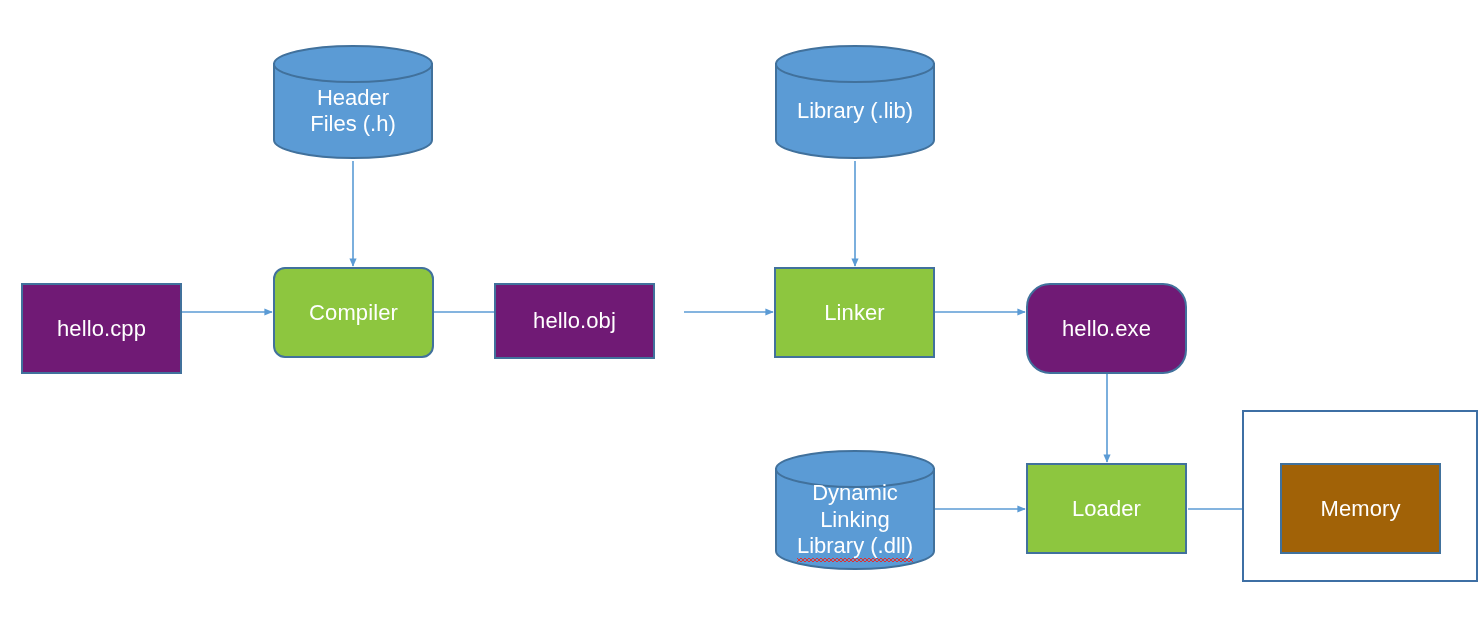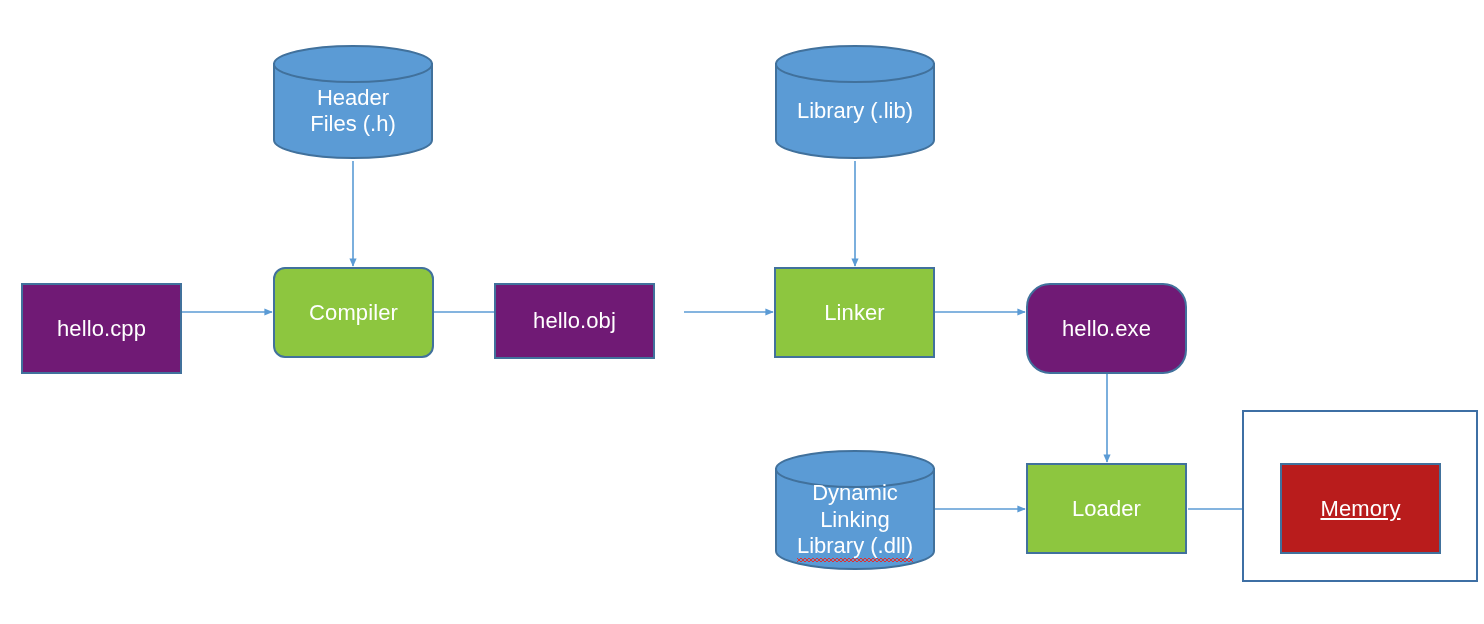--- a/index.html
+++ b/index.html
@@ -25,21 +25,21 @@
     justify-content: center;
     text-align: center;
     color: #ffffff;
     font-size: 22px;
     line-height: 1.18;
     letter-spacing: 0.1px;
     border: 2px solid #41719C;
   }
   .node.blue   { background: #701a75; margin-top: 16px; }
   .node.green  { background: #8DC63F; }
-  .node.orange { background: #b91c1c; text-decoration: underline; }
+  .node.orange { background: #a16207; }
 
   .container-box {
     position: absolute;
     box-sizing: border-box;
     background: #ffffff;
     border: 2px solid #3E6FA4;
   }
 
   
   .cyl {

